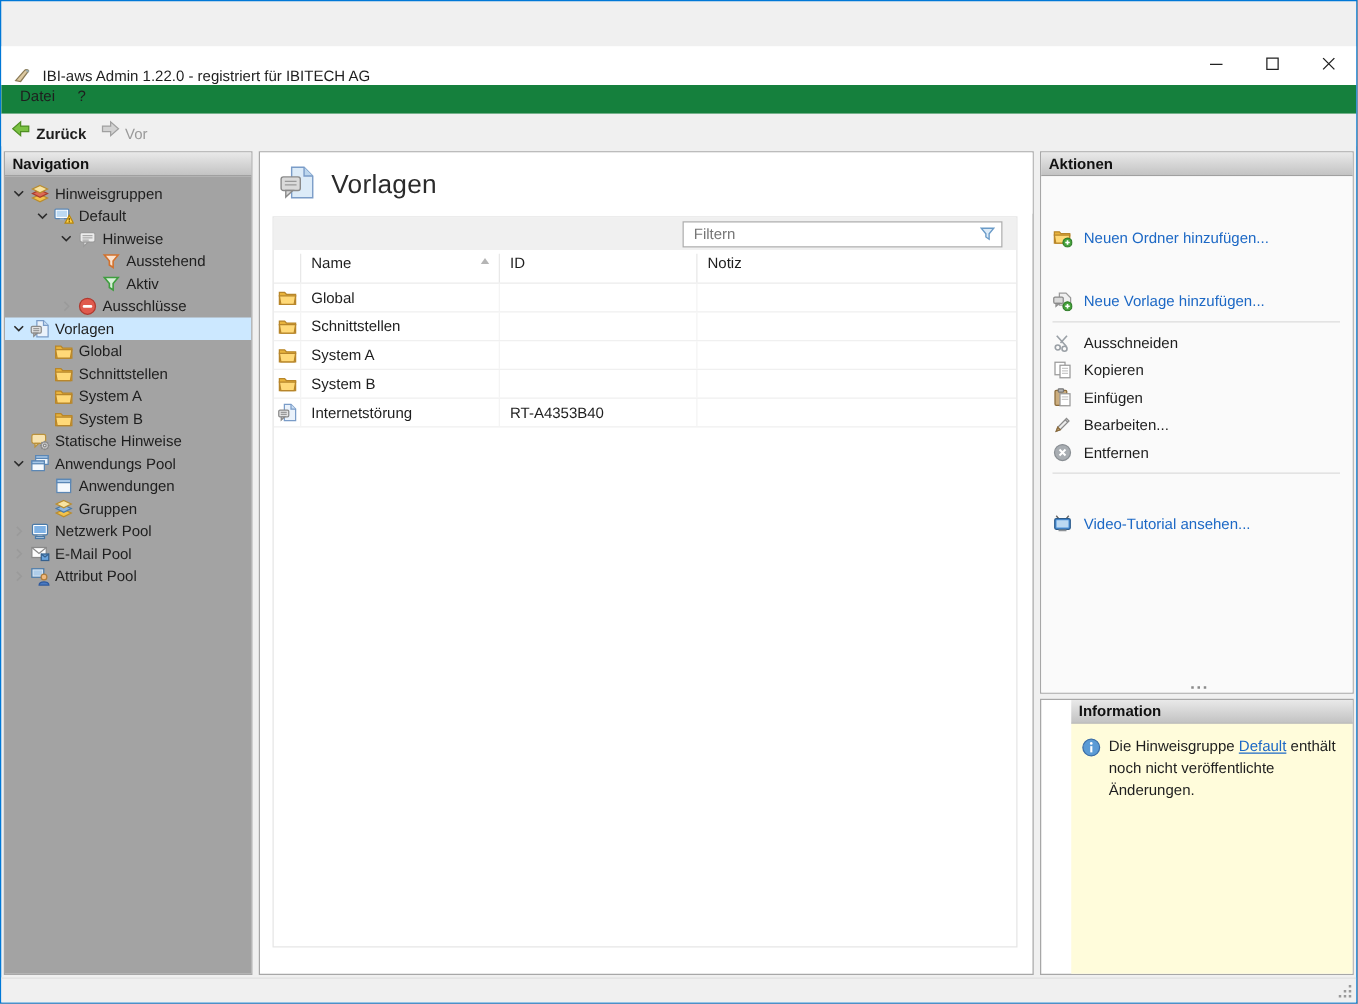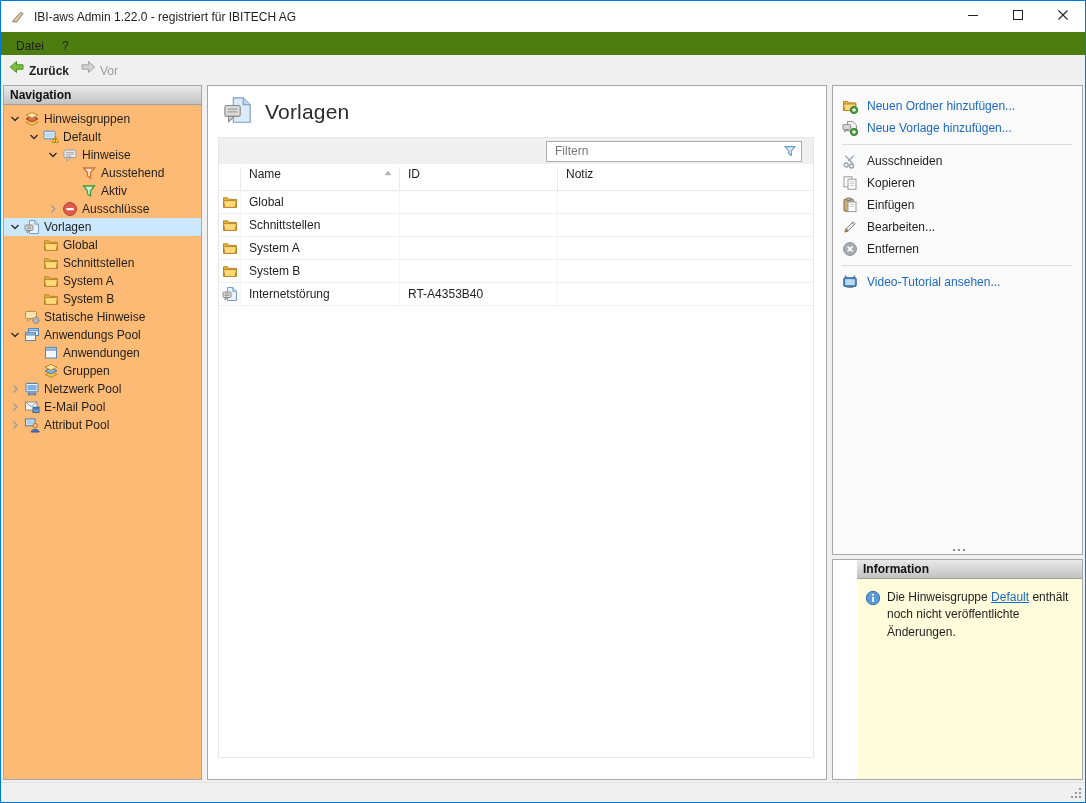--- a/index.html
+++ b/index.html
@@ -4,44 +4,44 @@
 <style>
   html,body{margin:0;padding:0;background:#555;}
   *{box-sizing:border-box;}
   .window{
     position:relative;width:1086px;height:803px;
     border:1px solid #0078d7;background:#f0f0f0;
     font-family:"Liberation Sans","DejaVu Sans",sans-serif;
     font-size:12px;color:#1e1e1e;display:flex;flex-direction:column;overflow:hidden;
   }
   
-  .titlebar{height:31px;background:#fff;display:flex;align-items:center;flex:0 0 auto;}
+  .titlebar{height:31px;background:#fff;display:flex;align-items:flex-end;flex:0 0 auto;margin-top:36px;}
   .app-icon{margin:0 8px 0 9px;display:flex;}
   .title-text{font-size:12px;color:#1e1e1e;flex:1;}
   .win-controls{display:flex;height:100%;}
   .win-btn{width:45px;height:100%;display:flex;align-items:center;justify-content:center;cursor:pointer;}
   
-  .menubar{height:23px;background:#4d7c0f;display:flex;align-items:flex-end;padding-left:6px;flex:0 0 auto;}
+  .menubar{height:23px;background:#15803d;display:flex;align-items:flex-start;padding-left:6px;flex:0 0 auto;}
   .menu-item{padding:2px 9px;cursor:default;}
   
   .toolbar{height:26px;background:#f0f0f0;display:flex;align-items:center;padding-left:5px;gap:2px;flex:0 0 auto;}
   .tool-btn{display:flex;align-items:flex-end;gap:4px;padding:2px 6px 2px 3px;}
   .tool-btn .lbl{font-weight:bold;color:#1e1e1e;}
   .tool-btn.disabled .lbl{font-weight:normal;color:#9a9a9a;}
   
   .main{flex:1;display:flex;padding:4px 2px 2px 2px;min-height:0;}
   .panel{border:1px solid #a7a7a7;background:#fff;display:flex;flex-direction:column;min-height:0;}
   .panel-header{
     flex:0 0 19px;line-height:18px;padding-left:6px;font-weight:bold;color:#111;
     background:linear-gradient(to bottom,#e9e9e9,#c3c3c3);border-bottom:1px solid #a0a0a0;
   }
   
   .nav-panel{width:199px;flex:0 0 199px;}
   .v-splitter{width:5px;flex:0 0 5px;cursor:col-resize;}
-  .tree{flex:1;background:#fdba74;padding-top:5px;overflow:hidden;}
+  .tree{flex:1;background:#a3a3a3;padding-top:5px;overflow:hidden;}
   .tree-row{height:18px;display:flex;align-items:center;cursor:pointer;white-space:nowrap;}
   .tree-row.selected{background:#cce8ff;}
   .chev{width:16px;flex:0 0 16px;display:flex;align-items:center;justify-content:center;}
   .ticon{width:18px;flex:0 0 18px;display:flex;align-items:center;justify-content:center;}
   .tlabel{padding-left:3px;padding-right:4px;}
   
   .center-panel{flex:1;min-width:0;}
   .content-title{display:flex;align-items:center;gap:12px;padding:9px 14px 7px 15px;background:#fff;flex:0 0 auto;}
   .content-title h1{margin:0;font-size:21px;font-weight:normal;color:#2b2b2b;letter-spacing:.2px;}
   .content-box{flex:1;margin:2px 12px 21px 10px;border:1px solid #e6e6e6;display:flex;flex-direction:column;min-height:0;background:#fff;}
@@ -62,21 +62,21 @@
   .td-icon{width:22px;flex:0 0 22px;justify-content:center;}
   .td-name{width:159px;flex:0 0 159px;padding-left:8px;}
   .td-id{width:158px;flex:0 0 158px;padding-left:8px;}
   .td-notiz{flex:1;padding-left:8px;border-right:none;}
   
   .right-col{width:251px;flex:0 0 251px;display:flex;flex-direction:column;min-height:0;}
   .actions-panel{flex:1;background:#fafafa;min-height:0;}
   .actions-body{flex:1;position:relative;padding-top:9px;background:#fafafa;overflow:hidden;}
   .action-item{height:22px;display:flex;align-items:center;gap:9px;padding-left:9px;cursor:pointer;white-space:nowrap;}
   .action-item .aicon{width:16px;flex:0 0 16px;display:flex;}
-  .action-item.link{color:#1c68c5;}
+  .action-item.link{color:#1c68c5;margin-top:29px;}
   .action-sep{height:1px;background:#dcdcdc;margin:5px 10px 5px 9px;}
   .h-grip{position:absolute;bottom:3px;left:50%;width:2px;height:2px;background:#8a8a8a;box-shadow:-5px 0 #8a8a8a,5px 0 #8a8a8a;cursor:row-resize;}
   .info-panel{flex:0 0 221px;margin-top:4px;padding-left:24px;}
   .info-body{flex:1;background:#fffcdb;padding:10px 8px 8px 8px;display:flex;gap:6px;align-items:flex-start;line-height:1.45;}
   .info-icon{flex:0 0 16px;display:flex;margin-top:1px;}
   .info-link{color:#1c68c5;text-decoration:underline;cursor:pointer;}
   
   .statusbar{flex:0 0 20px;background:#f0f0f0;position:relative;border-top:1px solid #e0e0e0;}
   .grip{position:absolute;right:4px;bottom:4px;width:2px;height:2px;background:#9a9a9a;
         box-shadow:-4px 0 #9a9a9a,-8px 0 #9a9a9a,0 -4px #9a9a9a,-4px -4px #9a9a9a,0 -8px #9a9a9a;cursor:nwse-resize;}
@@ -482,20 +482,21 @@
               <div class="td td-notiz"></div>
             </div>
           </div>
       </div>
     </div>
 
     <div class="v-splitter"></div>
 
     <div class="right-col">
       <div class="panel actions-panel">
+        <div class="panel-header">Aktionen</div>
         <div class="actions-body" id="actions-list">
           <div class="action-item link">
               <span class="aicon">
                 <svg width="16" height="16" viewBox="0 0 16 16">
                   <path d="M1.5 3.4 h4 l1.3 1.5 h7 v7.6 h-12.3z" fill="#e8b33c" stroke="#b8862a"></path>
                   <path d="M1.5 6 h12.3 l-1.1 6.5 h-10.1z" fill="#ffd978" stroke="#b8862a"></path>
                   <circle cx="12" cy="12" r="3.6" fill="#46a33c" stroke="#2f7a28"></circle>
                   <path d="M12 10.2 v3.6 M10.2 12 h3.6" stroke="#fff" stroke-width="1.3"></path>
                 </svg>
               </span>

